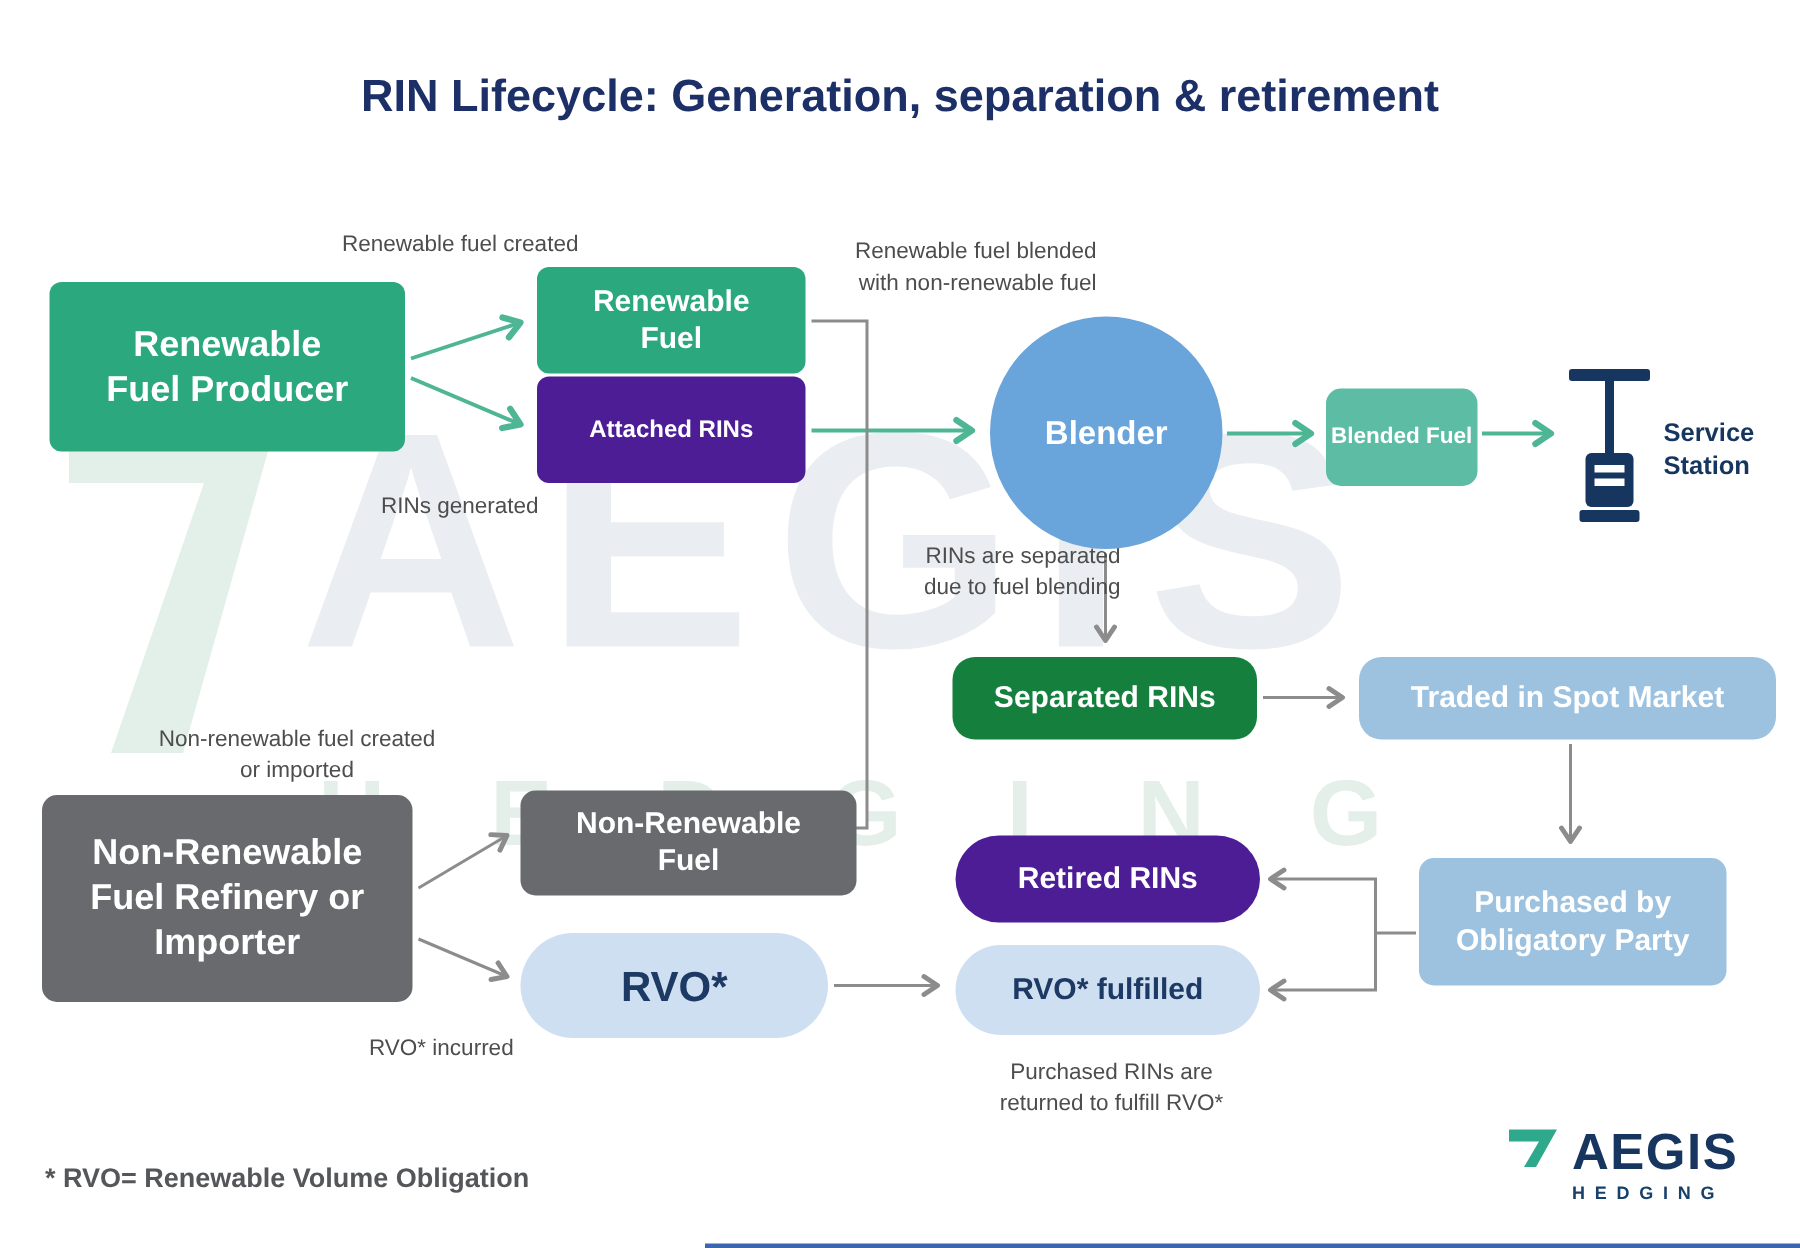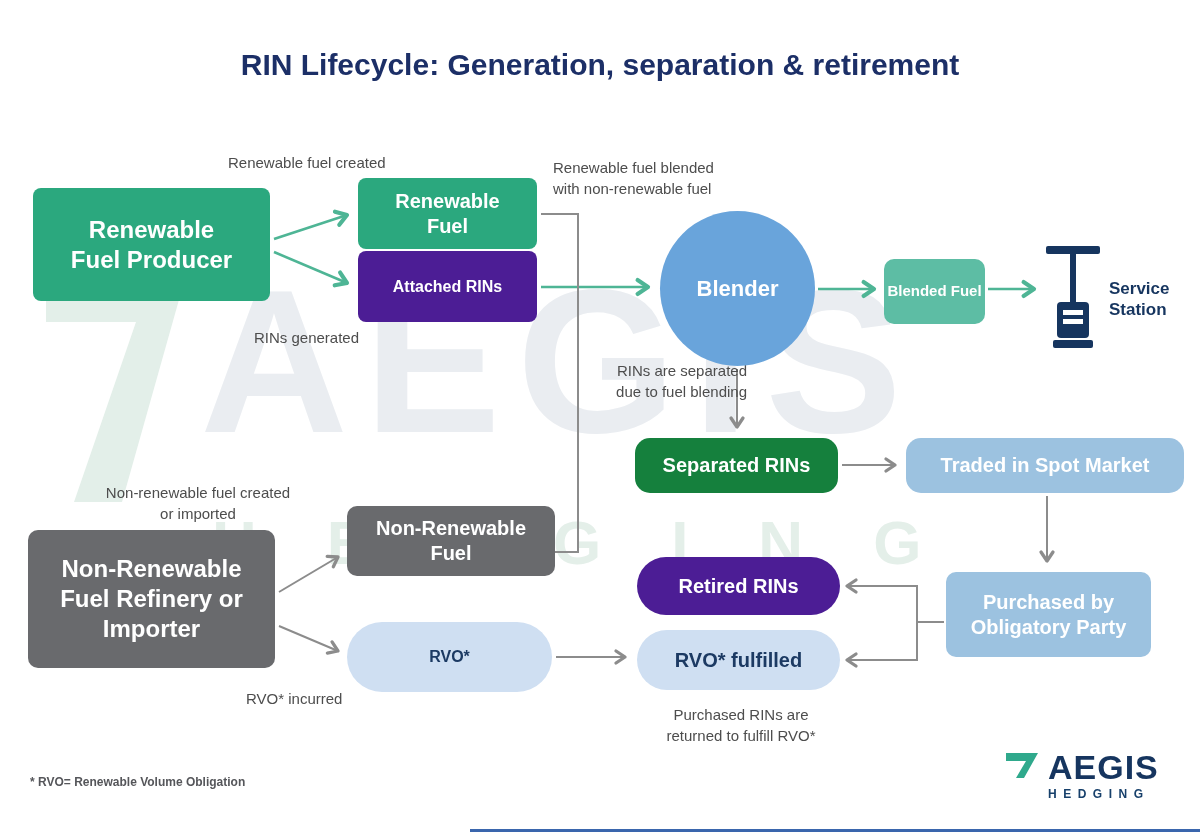--- a/index.html
+++ b/index.html
@@ -16,41 +16,41 @@
 
   
   .arrows { position:absolute; left:0; top:0; z-index:1; }
 
   
   .title { position:absolute; top:48px; left:0; width:100%; text-align:center; z-index:2;
     font-size:30px; font-weight:bold; color:#1c2f67; }
   .lbl { position:absolute; z-index:2; font-size:15px; color:#4d4d4d; line-height:1.38; }
   .lbl-renewable-created { left:228px; top:153px; }
   .lbl-rins-generated   { left:254px; top:328px; }
-  .lbl-blended-with     { left:553px; top:158px; width:178px; }
+  .lbl-blended-with     { left:553px; top:158px; width:178px;text-align:right; }
   .lbl-rins-separated   { left:615px; top:361px; width:132px; text-align:right; }
   .lbl-nonren-created   { left:100px; top:483px; width:196px; text-align:center; }
   .lbl-rvo-incurred     { left:246px; top:689px; }
   .lbl-purchased-returned { left:648px; top:705px; width:186px; text-align:center; }
   .footnote { position:absolute; left:30px; top:775px; z-index:2;
-    font-size:12px; font-weight:bold; color:#55565a; }
+    font-size:18px; font-weight:bold; color:#55565a; }
 
   
   .node { position:absolute; z-index:2; display:flex; align-items:center; justify-content:center;
     text-align:center; font-weight:bold; color:#ffffff; line-height:1.25; }
   .n-producer     { left:33px;  top:188px; width:237px; height:113px; background:#2ba87e; border-radius:8px;  font-size:24px; padding:0 34px; }
   .n-renew-fuel   { left:358px; top:178px; width:179px; height:71px;  background:#2ba87e; border-radius:8px;  font-size:20px; padding:0 25px; }
   .n-attached     { left:358px; top:251px; width:179px; height:71px;  background:#4c1d95; border-radius:8px;  font-size:16px; padding:0 25px; }
   .n-blender      { left:660px; top:211px; width:155px; height:155px; background:#69a4db; border-radius:50%;  font-size:22px; }
   .n-blended      { left:884px; top:259px; width:101px; height:65px;  background:#5dbda4; border-radius:10px; font-size:15px; padding:0 0; }
   .n-separated    { left:635px; top:438px; width:203px; height:55px;  background:#15803d; border-radius:15px; font-size:20px; }
   .n-traded       { left:906px; top:438px; width:278px; height:55px;  background:#9cc2e0; border-radius:15px; font-size:20px; }
   .n-refinery     { left:28px;  top:530px; width:247px; height:138px; background:#696a6d; border-radius:10px; font-size:24px; padding:0 23px; }
-  .n-nonren-fuel  { left:347px; top:506px; width:208px; height:70px;  background:#696a6d; border-radius:10px; font-size:20px; padding:4px 20px; }
-  .n-rvo          { left:347px; top:622px; width:205px; height:70px;  background:#cfdff2; border-radius:35px; font-size:16px; color:#1c3a63; }
+  .n-nonren-fuel  { left:347px; top:527px; width:224px; height:70px;  background:#696a6d; border-radius:10px; font-size:20px; padding:4px 20px; }
+  .n-rvo          { left:347px; top:622px; width:205px; height:70px;  background:#cfdff2; border-radius:35px; font-size:28px; color:#1c3a63; }
   .n-retired      { left:637px; top:557px; width:203px; height:58px;  background:#4c1d95; border-radius:29px; font-size:20px; }
   .n-rvo-fulfilled{ left:637px; top:630px; width:203px; height:60px;  background:#cfdff2; border-radius:30px; font-size:20px; color:#1c3a63; }
   .n-purchased    { left:946px; top:572px; width:205px; height:85px; background:#9cc2e0; border-radius:10px; font-size:20px; padding:0 14px; }
 
   
   .service { position:absolute; left:1046px; top:246px; z-index:2; display:flex; align-items:center; gap:9px; }
   .service-label { width:72px; font-size:17px; font-weight:bold; color:#16355f; line-height:1.25; }
 
   
   .logo { position:absolute; left:1003px; top:750px; z-index:2; }

